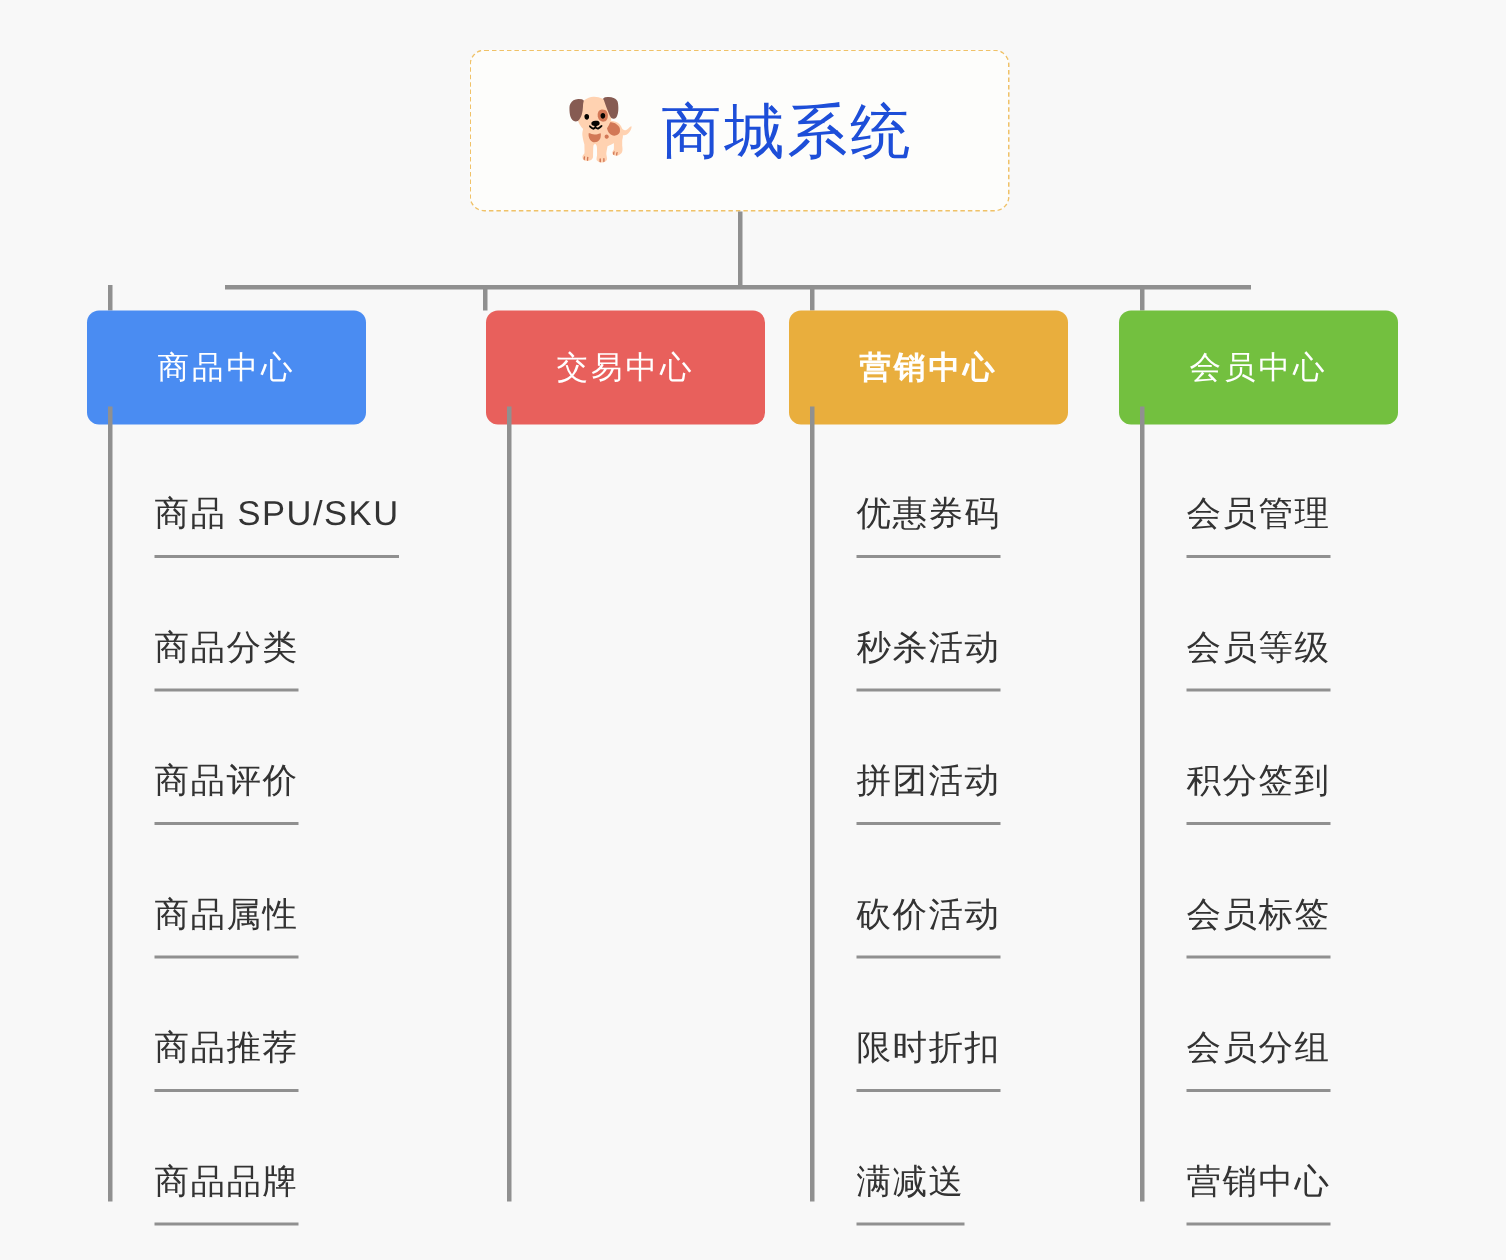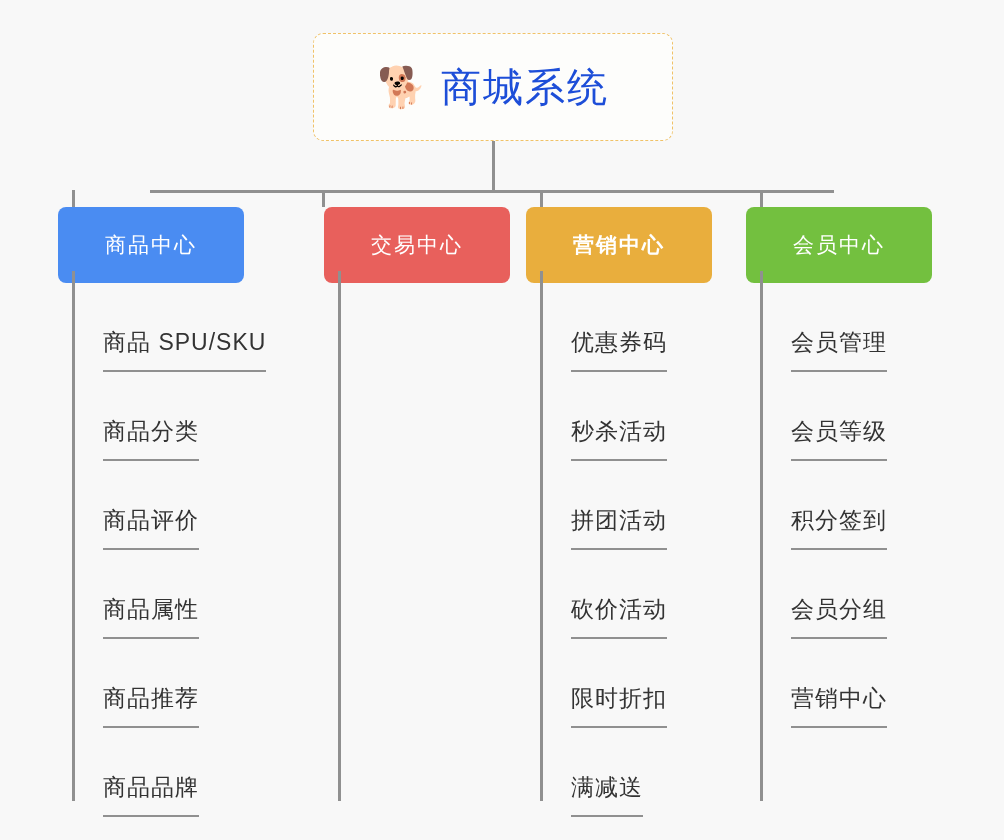--- a/index.html
+++ b/index.html
@@ -215,20 +215,23 @@
       <li class="leaf">
           <span class="leaf-label">会员管理</span>
         </li>
       <li class="leaf">
           <span class="leaf-label">会员等级</span>
         </li>
       <li class="leaf">
           <span class="leaf-label">积分签到</span>
         </li>
       <li class="leaf">
+          <span class="leaf-label">会员标签</span>
+        </li>
+      <li class="leaf">
           <span class="leaf-label">会员分组</span>
         </li>
       <li class="leaf">
           <span class="leaf-label">营销中心</span>
         </li>
     </ul>
   </div>
 
 </div>
 

